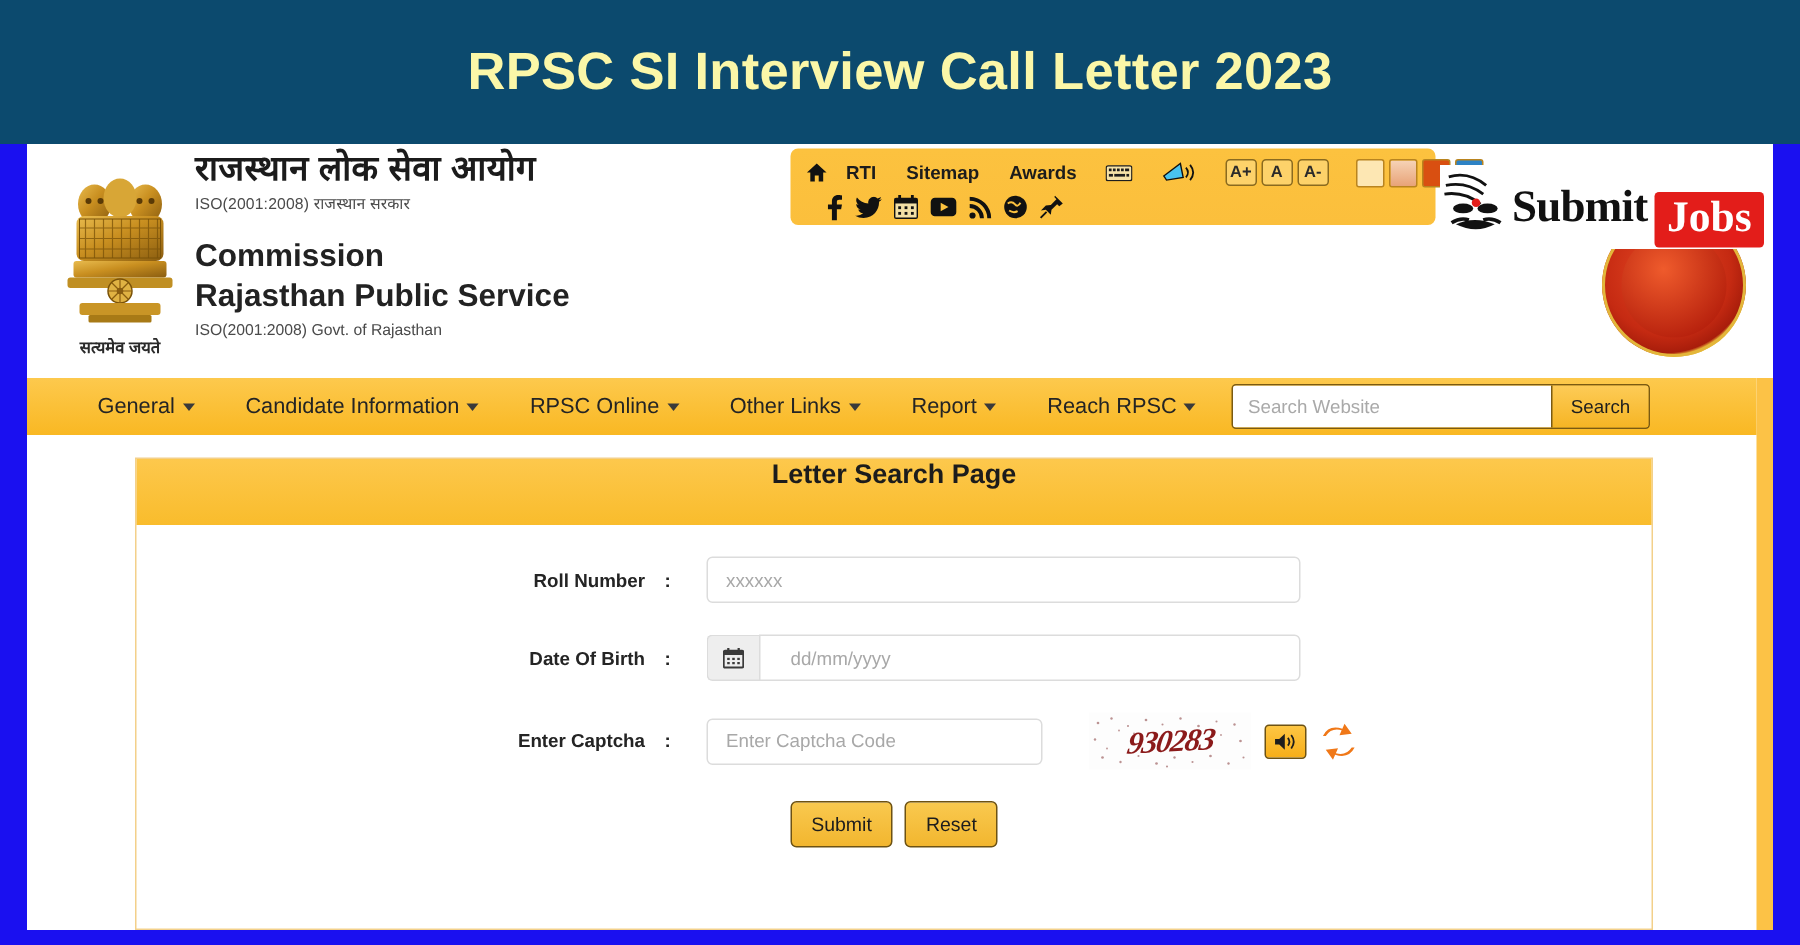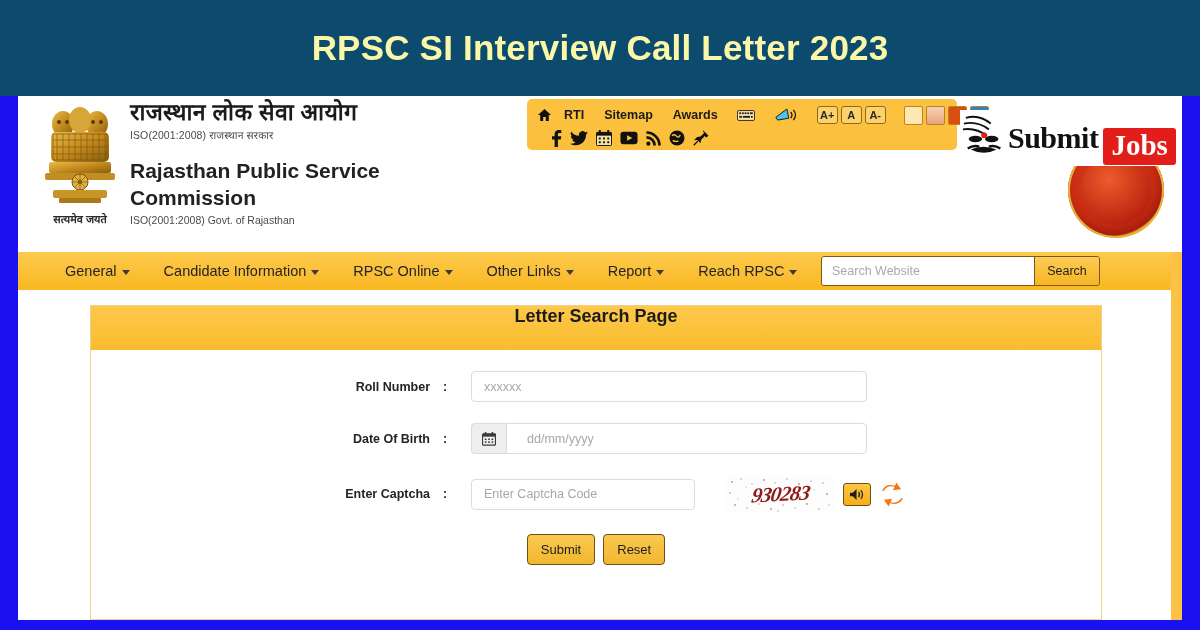--- a/index.html
+++ b/index.html
@@ -45,21 +45,21 @@
     background: #fcc246;
   }
 
   
   .site-header {
     position: relative;
     height: 156px;
     background: #ffffff;
   }
   .emblem-block {
-    position: absolute; left: 16px; top: 6px;
+    position: absolute; left: 16px; top: 18px;
     width: 92px; height: 138px;
     display: flex; flex-direction: column; align-items: center;
   }
   .emblem-svg { width: 74px; height: 108px; }
   .emblem-motto {
     font-size: 11px; color: #2a2a2a; margin-top: 1px;
     font-family: "Liberation Sans", sans-serif; font-weight: 600;
   }
   .titles {
     position: absolute; left: 112px; top: 4px; width: 400px;
@@ -314,22 +314,22 @@
           <rect x="10" y="88" width="54" height="8" rx="2" fill="#c99526"></rect>
           <rect x="16" y="96" width="42" height="5" rx="1" fill="#a87a16"></rect>
         </svg>
         <div class="emblem-motto">सत्यमेव जयते</div>
       </div>
 
       <div class="titles">
         <div class="t-hindi">राजस्थान लोक सेवा आयोग</div>
         <div class="t-hindi-sub">ISO(2001:2008) राजस्थान सरकार</div>
         <div class="t-eng">
+          <div>Commission</div>
           <div>Rajasthan Public Service</div>
-          <div>Commission</div>
         </div>
         <div class="t-eng-sub">ISO(2001:2008) Govt. of Rajasthan</div>
       </div>
 
       <div class="acc-bar">
         <div class="acc-row1">
           <span class="acc-ico">
             <svg width="15" height="14" viewBox="0 0 16 15">
                 <path d="M8 1 L15 7.5 H12.6 V14 H9.4 V9.6 H6.6 V14 H3.4 V7.5 H1 Z" fill="#111"></path>
               </svg>

